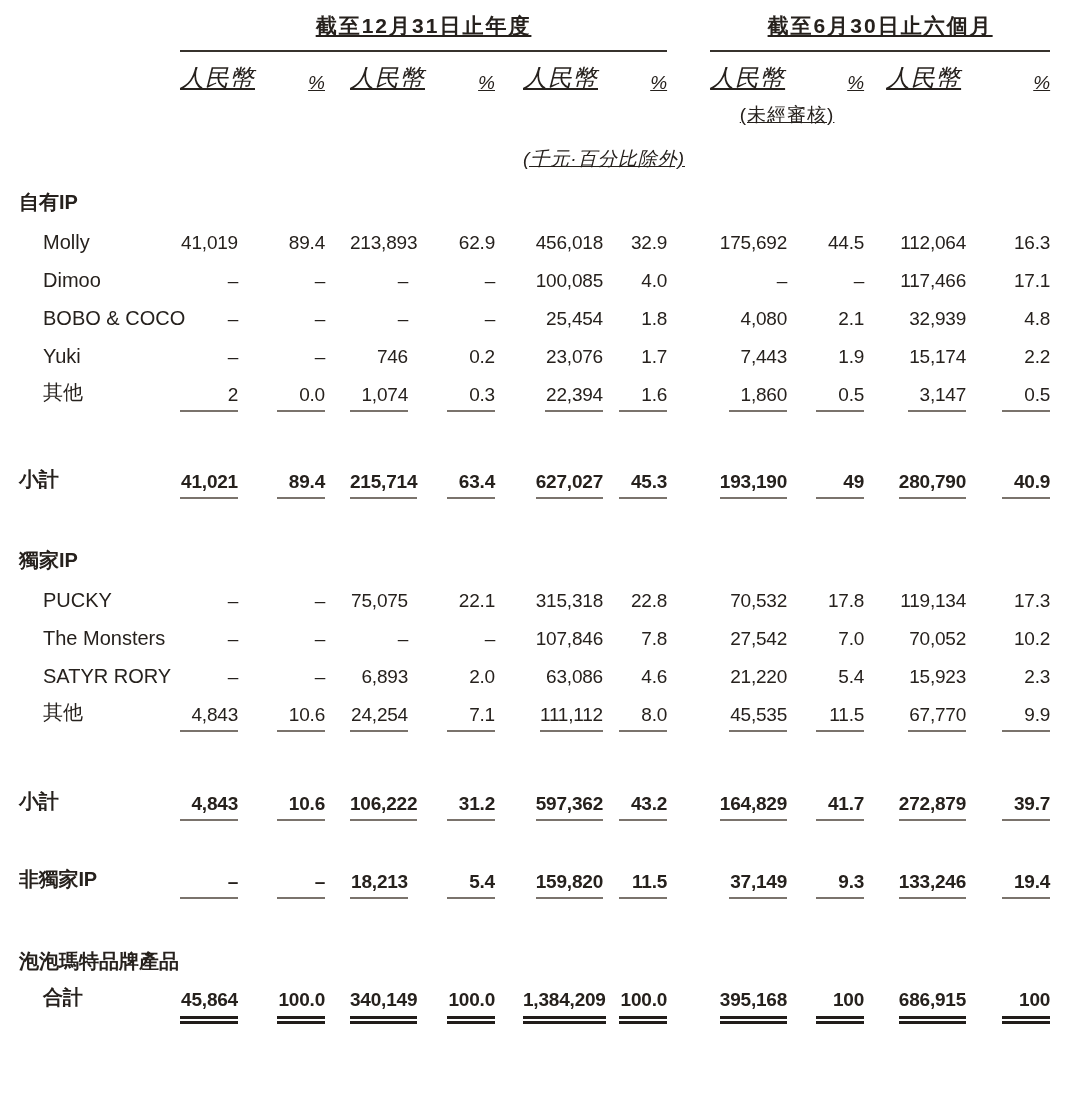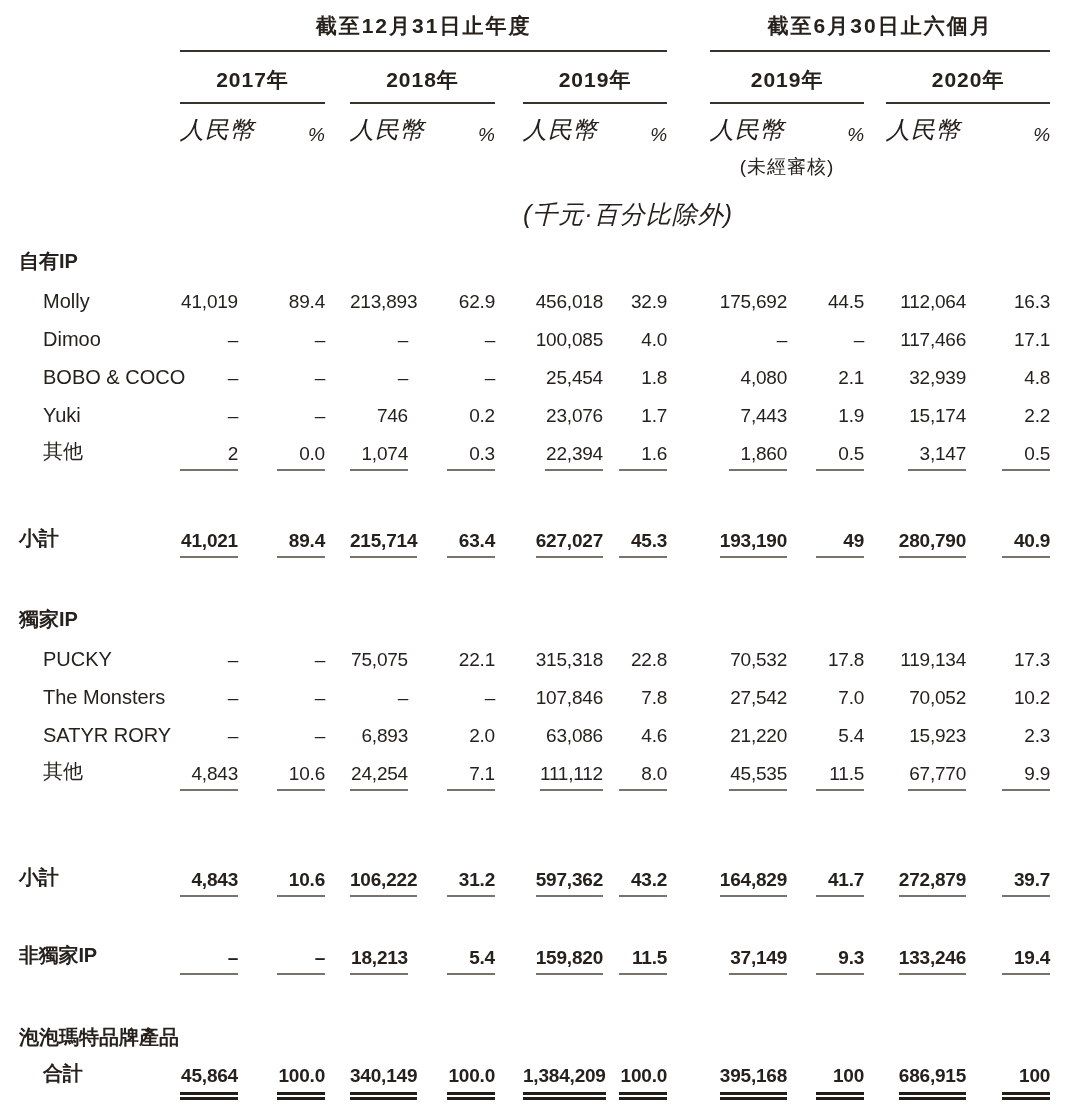--- a/index.html
+++ b/index.html
@@ -3,35 +3,35 @@
 <meta charset="utf-8">
 <style>
   html,body { margin:0; padding:0; background:#ffffff; }
   .page {
     position:relative; width:1080px; height:1113px; overflow:hidden;
     background:#ffffff; box-sizing:border-box; padding:10px 0 0 0;
     font-family:"Liberation Sans","DejaVu Sans",sans-serif; color:#26211d;
   }
   table { border-collapse:collapse; table-layout:fixed; width:1050px; }
   td, th { padding:0; vertical-align:bottom; overflow:visible; white-space:nowrap; }
-  thead th { font-weight:normal; }
+  thead th { font-weight:normal;text-decoration:underline; }
 
   
   .grp-title {
     font-size:21px; font-weight:bold; text-align:center; letter-spacing:2px;
     padding:2px 0 10px 0; border-bottom:2px solid #37322d;
   }
   .year {
     font-size:21px; font-weight:bold; text-align:center; letter-spacing:1px;
     padding:14px 0 8px 0; border-bottom:2px solid #37322d;
   }
   .cur  { font-style:italic; font-size:24px; text-align:left;  padding:10px 0 6px 0; letter-spacing:1px; }
   .pcth { font-style:italic; font-size:19px; text-align:right; padding:10px 0 6px 0; }
   .note-c { font-size:19px; text-align:center; padding:2px 0 2px 0; letter-spacing:1px; }
-  .note-l { font-style:italic; font-size:25px; text-align:left; padding:16px 0 12px 0; letter-spacing:1px; }
+  .note-l { font-style:italic; font-size:19px; text-align:left; padding:16px 0 12px 0; letter-spacing:1px; }
 
   
   tbody td { height:38px; font-size:19px; }
   tbody .label { text-align:left; padding-left:19px; font-size:20px; }
   .r-item .label, .r-total .label { padding-left:43px; }
   .r-section .label, .r-subtotal .label, .r-total .label { font-weight:bold; }
   .r-subtotal td, .r-total td { font-weight:bold; letter-spacing:-0.2px; }
   .num { text-align:right; letter-spacing:-0.2px; }
 
   .v { display:inline-block; text-align:right; padding-bottom:4px; border-bottom:2px solid transparent; }
@@ -66,32 +66,20 @@
     </colgroup>
     <thead>
       <tr>
         <th></th>
         <th colspan="8" class="grp-title">截至12月31日止年度</th>
         <th></th>
         <th colspan="5" class="grp-title">截至6月30日止六個月</th>
       </tr>
       <tr>
         <th></th>
-        <th colspan="2" class="year">2017年</th>
-        <th></th>
-        <th colspan="2" class="year">2018年</th>
-        <th></th>
-        <th colspan="2" class="year">2019年</th>
-        <th></th>
-        <th colspan="2" class="year">2019年</th>
-        <th></th>
-        <th colspan="2" class="year">2020年</th>
-      </tr>
-      <tr>
-        <th></th>
         <th class="cur">人民幣</th>
         <th class="pcth">%</th>
         <th></th>
         <th class="cur">人民幣</th>
         <th class="pcth">%</th>
         <th></th>
         <th class="cur">人民幣</th>
         <th class="pcth">%</th>
         <th></th>
         <th class="cur">人民幣</th>
@@ -292,21 +280,21 @@
           <td class="label" style="padding-top: 49px;"><span class="v lv">小計</span></td>
           <td class="num rmb" style="padding-top: 49px;"><span class="v u">4,843</span></td>
           <td class="num pct" style="padding-top: 49px;"><span class="v u">10.6</span></td>
           <td class="gap" style="padding-top: 49px;"></td>
           <td class="num rmb" style="padding-top: 49px;"><span class="v u">106,222</span></td>
           <td class="num pct" style="padding-top: 49px;"><span class="v u">31.2</span></td>
           <td class="gap" style="padding-top: 49px;"></td>
           <td class="num rmb" style="padding-top: 49px; margin-top: 9px;"><span class="v u">597,362</span></td>
           <td class="num pct" style="padding-top: 49px;"><span class="v u">43.2</span></td>
           <td class="gap" style="padding-top: 49px;"></td>
-          <td class="num rmb" style="padding-top: 68px;"><span class="v u">164,829</span></td>
+          <td class="num rmb" style="padding-top: 51px;"><span class="v u">164,829</span></td>
           <td class="num pct" style="padding-top: 49px;"><span class="v u">41.7</span></td>
           <td class="gap" style="padding-top: 49px;"></td>
           <td class="num rmb" style="padding-top: 49px;"><span class="v u">272,879</span></td>
           <td class="num pct" style="padding-top: 49px;"><span class="v u">39.7</span></td>
         </tr>
         <tr class="r-subtotal">
           <td class="label" style="padding-top: 40px;"><span class="v lv">非獨家IP</span></td>
           <td class="num rmb" style="padding-top: 40px;"><span class="v u">–</span></td>
           <td class="num pct" style="padding-top: 40px;"><span class="v u">–</span></td>
           <td class="gap" style="padding-top: 40px;"></td>

